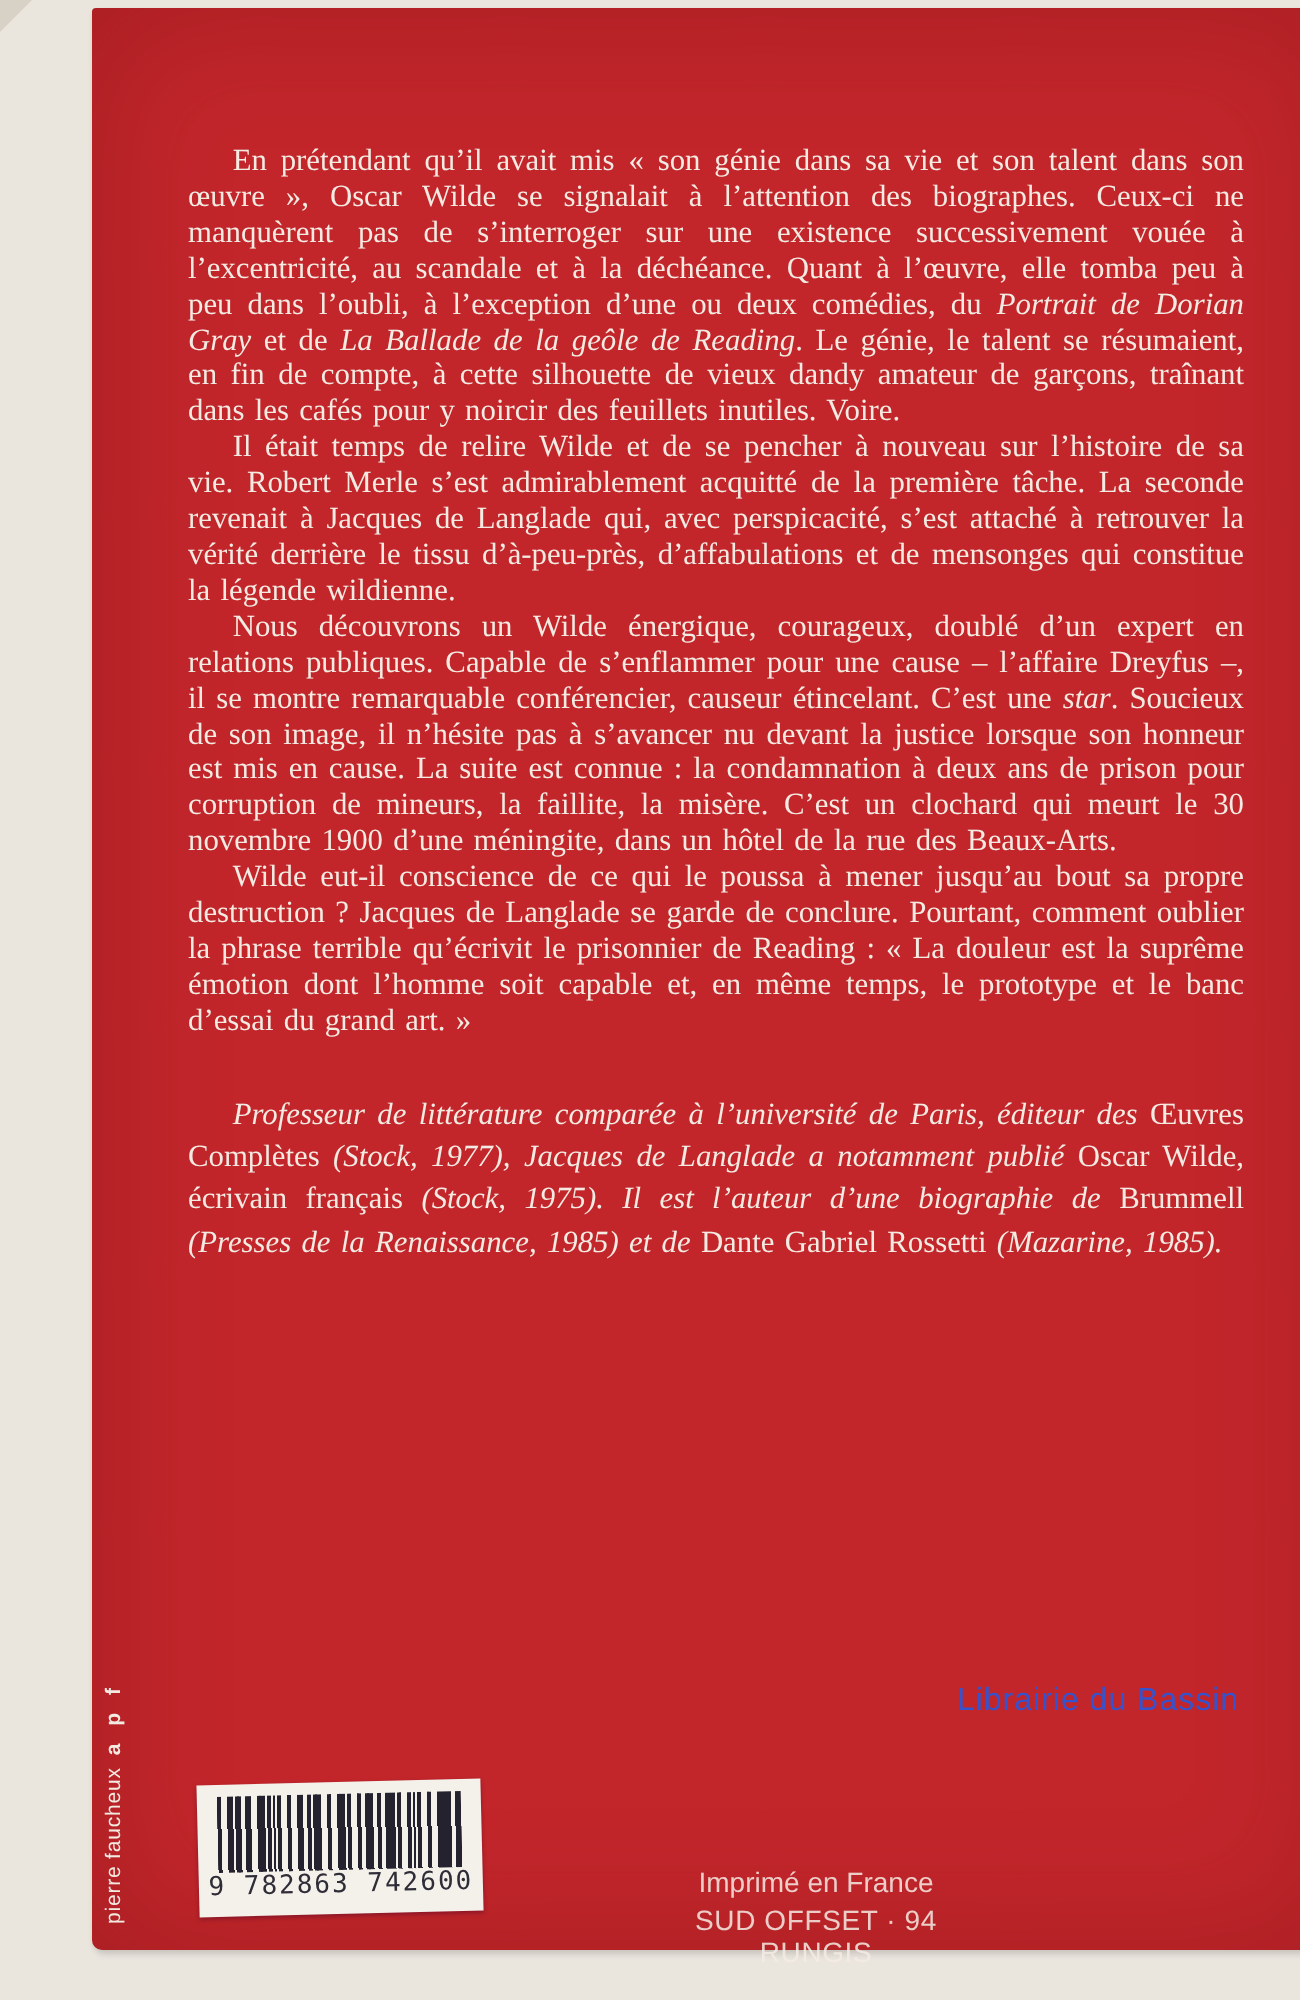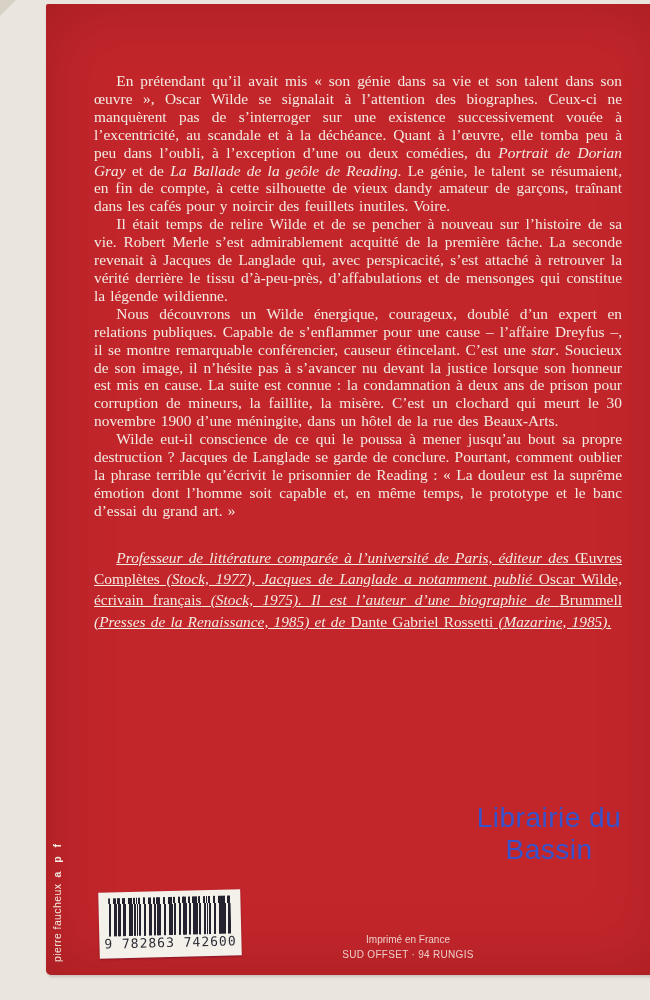--- a/index.html
+++ b/index.html
@@ -19,33 +19,33 @@
     box-shadow:inset 0 0 70px rgba(70,0,5,.22), 1px 2px 3px rgba(0,0,0,.15);
     margin-left:36px;
   }
   .maintext{
     position:absolute;left:48px;top:68px;width:528px;
     color:var(--ink,#f3eae2);
     font-size:15.4px;line-height:17.9px;
     text-align:justify;word-spacing:1.3px;
   }
   .maintext p{margin:0;text-indent:1.45em;}
-  .bio{margin-top:27px !important;font-style:italic;line-height:21.3px !important;text-decoration:underline;}
+  .bio{margin-top:27px !important;font-style:italic;line-height:21.3px !important;}
   .vert{
     position:absolute;transform-origin:0 0;transform:rotate(-90deg);
     white-space:nowrap;color:var(--ink,#f3eae2);
     font-family:"Liberation Sans", sans-serif;
   }
   .credit-photo{left:603px;top:693px;font-size:8.4px;letter-spacing:.2px;}
   .credit-illu{left:603px;top:904px;font-size:8.4px;letter-spacing:.2px;}
   .designer{left:5px;top:958px;font-size:10.5px;letter-spacing:.4px;}
   .designer .logo{font-weight:bold;letter-spacing:3px;margin-left:6px;}
   .stamp{
-    position:absolute;left:408px;top:798px;width:190px;text-align:center;
-    font-family:"Liberation Sans", sans-serif;font-size:28px;
+    position:absolute;left:408px;top:838px;width:190px;text-align:center;
+    font-family:"Liberation Sans", sans-serif;font-size:16px;
     color:var(--stamp,#2a57da);opacity:.92;letter-spacing:.5px;
   }
   .barcode-label{
     position:absolute;left:53px;top:887px;width:142px;height:66px;
     background:var(--label,#f4f1ea);transform:rotate(-1.4deg);
     box-shadow:0 1px 2px rgba(60,0,40,.4);
   }
   .barcode-bars{
     position:absolute;left:10px;right:10px;top:6px;height:38px;
     background-image:
@@ -53,21 +53,21 @@
       repeating-linear-gradient(90deg,#23222e 0 1px,transparent 1px 7px),
       repeating-linear-gradient(90deg,transparent 0 9px,#23222e 9px 11px,transparent 11px 13px);
   }
   .barcode-digits{
     position:absolute;left:0;right:0;top:44px;text-align:center;
     font-family:"DejaVu Sans Mono", monospace;font-size:13px;
     color:var(--digits,#2e2d38);letter-spacing:1px;
   }
   .imprint{
     position:absolute;left:292px;top:930px;width:140px;text-align:center;
-    font-family:"Liberation Sans", sans-serif;font-size:10px;
+    font-family:"Liberation Sans", sans-serif;font-size:14px;
     color:rgba(244,235,228,.85);line-height:1.1;
   }
   .imprint .l2{margin-top:4px;letter-spacing:.3px;font-weight:normal;}
   .pricing{
     position:absolute;left:480px;top:913px;width:140px;text-align:center;
     font-family:"Liberation Sans", sans-serif;font-size:13px;
     color:var(--ink,#f3eae2);line-height:16px;letter-spacing:.4px;
   }
 </style>
 </head>

